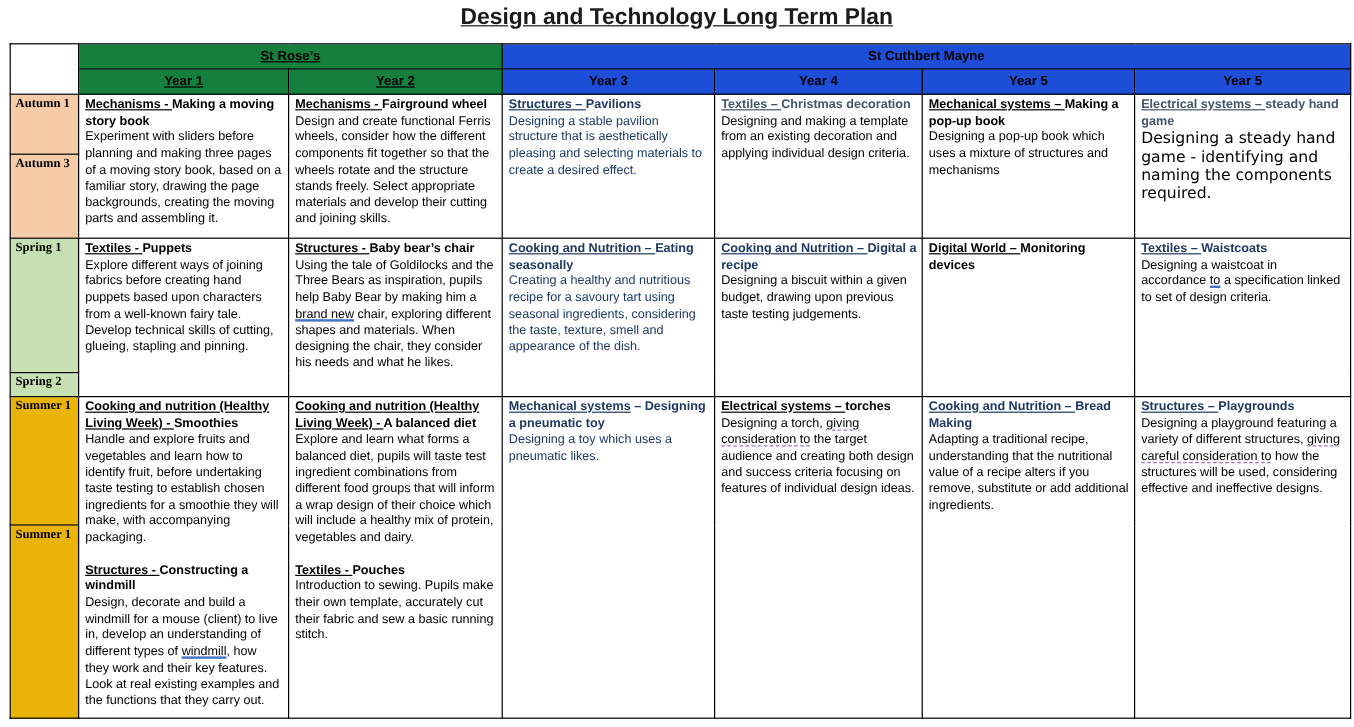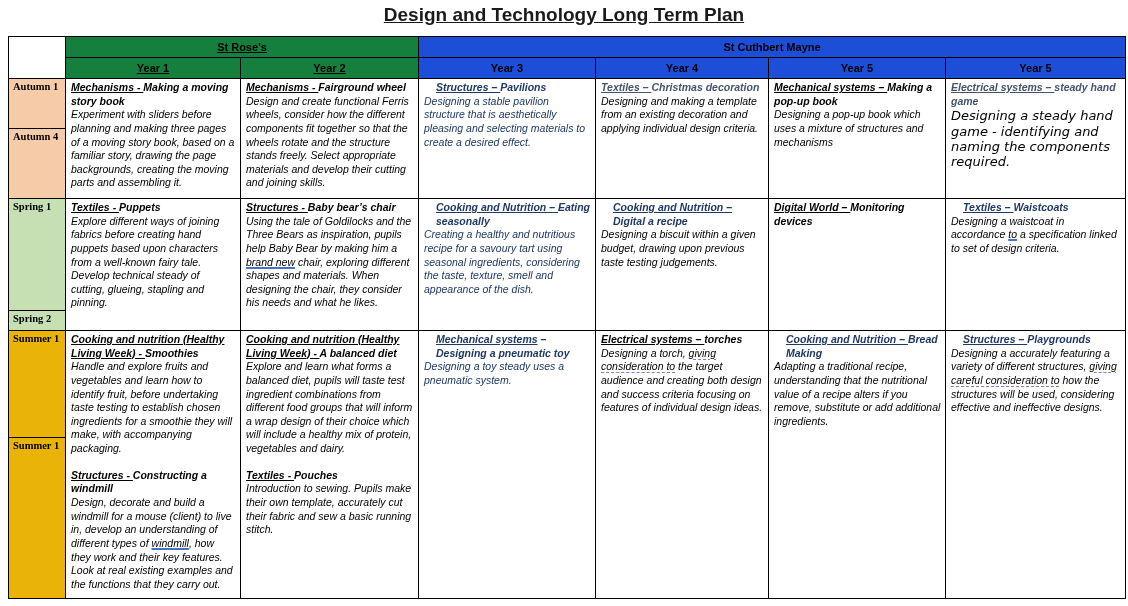--- a/index.html
+++ b/index.html
@@ -14,26 +14,26 @@
   .roses{background:#15803d;text-decoration:underline;}
   .mayne{background:#1d4ed8;}
   .lbl{font-size:10.5px;font-weight:bold;vertical-align:top;padding:2px 2px 2px 4px;font-family:Liberation Serif, serif;}
   .autumn{background:#F5CBA8;}
   .spring{background:#C6E0B4;margin-left:16px;}
   .summer{background:#eab308;}
   tr.h-a1{height:50px;} tr.h-a2{height:70px;}
   tr.h-s1{height:112px;} tr.h-s2{height:20px;}
   tr.h-u1{height:107px;} tr.h-u2{height:161px;}
   .cell{vertical-align:top;background:#ffffff;padding:2px 4px 2px 5px;
-        font-size:10.5px;line-height:1.3;overflow:hidden;font-style:italic;}
+        font-size:10.5px;line-height:1.3;overflow:hidden;}
   .heading{font-weight:bold;}
   .hu{text-decoration:underline;}
   .unit + .unit{margin-top:13px;}
   .ink-black{color:#000000;}
-  .ink-navy{color:#1F3864;margin-left:12px;}
+  .ink-navy{color:#1F3864;}
   .ink-grayblue{color:#44546A;}
   td.ink-navy .body{color:#1F3864;}
   .body.alt{font-family:"DejaVu Sans",sans-serif;font-size:13px;line-height:1.18;}
   .mk-blue{text-decoration:underline;text-decoration-color:#4472C4;text-decoration-thickness:2px;}
   .mk-purple{text-decoration:underline;text-decoration-style:dashed;text-decoration-color:#9673D1;text-underline-offset:2px;}
 </style>
 </head>
 <body>
 
 <div class="page">
@@ -98,29 +98,29 @@
             </div>
           </td>
         <td rowspan="2" class="cell">
             <div class="unit">
               <div class="heading ink-grayblue"><span class="hu">Electrical systems – </span><span>steady hand game</span></div>
               <div class="body alt"><span>Designing a steady hand game - identifying and naming the components required.</span></div>
             </div>
           </td>
       </tr>
       <tr class="h-a2">
-        <td class="lbl autumn">Autumn 4</td>
+        <td class="lbl autumn">Autumn 3</td>
       </tr>
 
       <tr class="h-s1">
         <td class="lbl spring">Spring 1</td>
         <td rowspan="2" class="cell">
             <div class="unit">
               <div class="heading ink-black"><span class="hu">Textiles - </span><span>Puppets</span></div>
-              <div class="body"><span>Explore different ways of joining fabrics before creating hand puppets based upon characters from a well-known fairy tale. Develop technical steady of cutting, glueing, stapling and pinning.</span></div>
+              <div class="body"><span>Explore different ways of joining fabrics before creating hand puppets based upon characters from a well-known fairy tale. Develop technical skills of cutting, glueing, stapling and pinning.</span></div>
             </div>
           </td>
         <td rowspan="2" class="cell">
             <div class="unit">
               <div class="heading ink-black"><span class="hu">Structures - </span><span>Baby bear’s chair</span></div>
               <div class="body"><span>Using the tale of Goldilocks and the Three Bears as inspiration, pupils help Baby Bear by making him a </span><span class="mk-blue">brand new</span><span> chair, exploring different shapes and materials.  When designing the chair, they consider his needs and what he likes.</span></div>
             </div>
           </td>
         <td rowspan="2" class="cell ink-navy">
             <div class="unit">
@@ -168,39 +168,39 @@
               <div class="body"><span>Explore and learn what forms a balanced diet, pupils will taste test ingredient combinations from different food groups that will inform a wrap design of their choice which will include a healthy mix of protein, vegetables and dairy.</span></div>
             </div>
             <div class="unit">
               <div class="heading ink-black"><span class="hu">Textiles - </span><span>Pouches</span></div>
               <div class="body"><span>Introduction to sewing.  Pupils make their own template, accurately cut their fabric and sew a basic running stitch.</span></div>
             </div>
           </td>
         <td rowspan="2" class="cell ink-navy">
             <div class="unit">
               <div class="heading ink-navy"><span class="hu">Mechanical systems</span><span> – Designing a pneumatic toy</span></div>
-              <div class="body"><span>Designing a toy steady uses a pneumatic system.</span></div>
+              <div class="body"><span>Designing a toy which uses a pneumatic likes.</span></div>
             </div>
           </td>
         <td rowspan="2" class="cell">
             <div class="unit">
               <div class="heading ink-black"><span class="hu">Electrical systems – </span><span>torches</span></div>
               <div class="body"><span>Designing a torch, </span><span class="mk-purple">giving consideration to</span><span> the target audience and creating both design and success criteria focusing on features of individual design ideas.</span></div>
             </div>
           </td>
         <td rowspan="2" class="cell">
             <div class="unit">
               <div class="heading ink-navy"><span class="hu">Cooking and Nutrition – </span><span>Bread Making</span></div>
               <div class="body"><span>Adapting a traditional recipe, understanding that the nutritional value of a recipe alters if you remove, substitute or add additional ingredients.</span></div>
             </div>
           </td>
         <td rowspan="2" class="cell">
             <div class="unit">
               <div class="heading ink-navy"><span class="hu">Structures – </span><span>Playgrounds</span></div>
-              <div class="body"><span>Designing a accurately featuring a variety of different structures, </span><span class="mk-purple">giving careful consideration to</span><span> how the structures will be used, considering effective and ineffective designs.</span></div>
+              <div class="body"><span>Designing a playground featuring a variety of different structures, </span><span class="mk-purple">giving careful consideration to</span><span> how the structures will be used, considering effective and ineffective designs.</span></div>
             </div>
           </td>
       </tr>
       <tr class="h-u2">
         <td class="lbl summer">Summer 1</td>
       </tr>
     </tbody>
   </table>
 </div>
 

